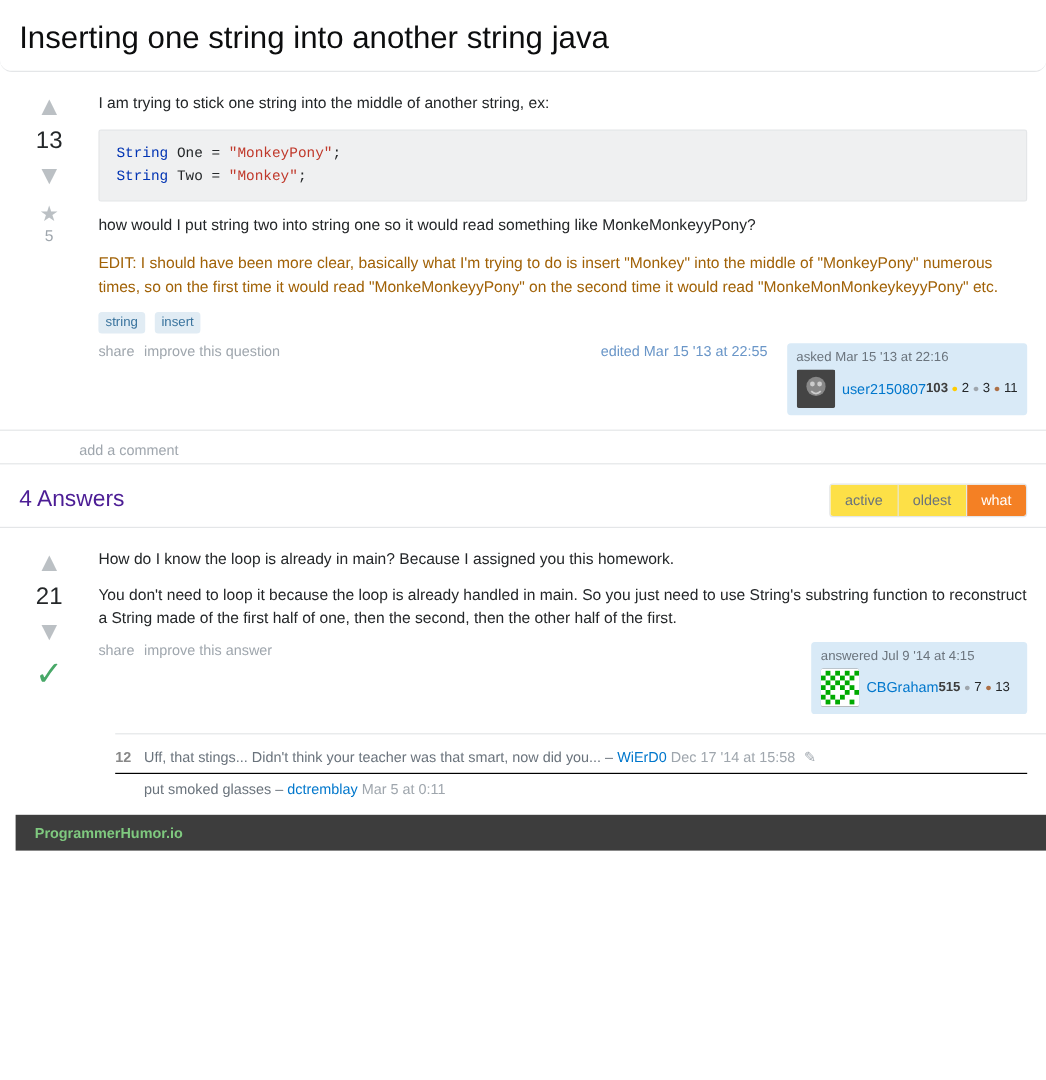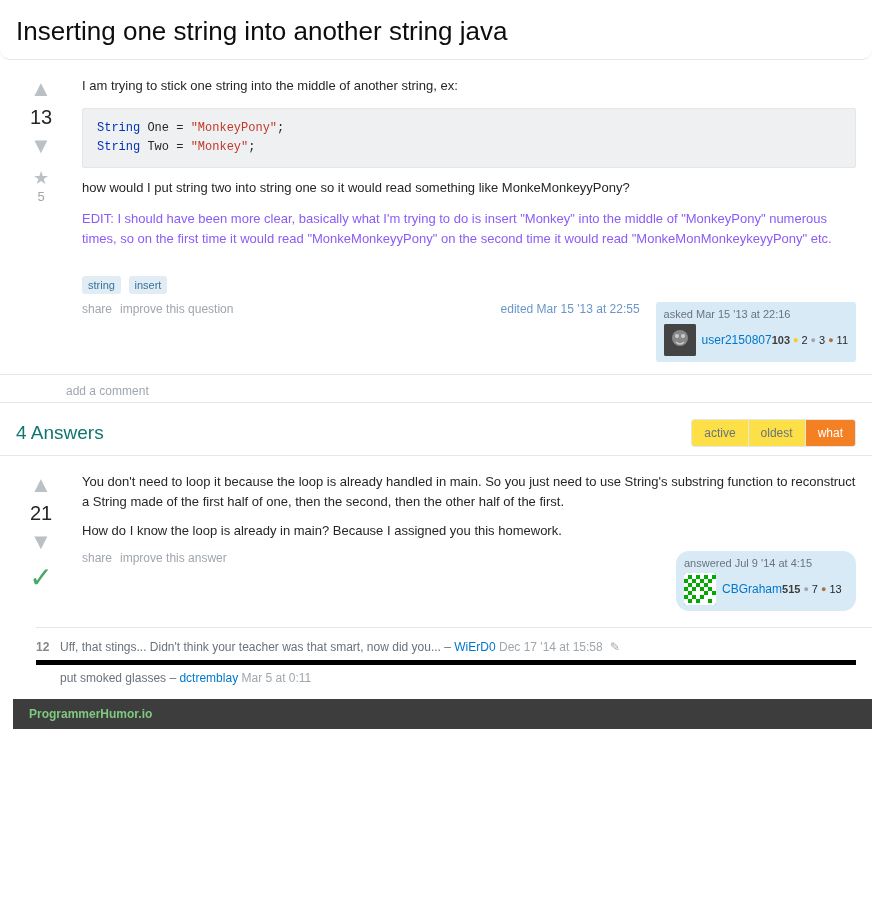--- a/index.html
+++ b/index.html
@@ -76,22 +76,22 @@
       font-size: 12px;
       line-height: 1.6;
       margin: 10px 0;
       border-radius: 2px;
     }
     .code-string { color: #c0392b; }
     .code-keyword { color: #0033b3; }
     .edit-text {
       font-size: 13px;
       line-height: 1.5;
-      color: #8b5cf6;
-      margin-bottom: 28px;
+      color: #a16207;
+      margin-bottom: 12px;
     }
     .tags {
       margin: 12px 0 8px 0;
     }
     .tag {
       display: inline-block;
       background: #e1ecf4;
       color: #39739d;
       font-size: 11px;
       padding: 3px 6px;
@@ -190,21 +190,21 @@
     .answers-header {
       display: flex;
       align-items: center;
       justify-content: space-between;
       padding: 16px 16px 8px 16px;
       border-top: 1px solid #e4e6e8;
     }
     .answers-count {
       font-size: 19px;
       font-weight: normal;
-      color: #0f766e;
+      color: #4c1d95;
     }
     .sort-tabs {
       display: flex;
       border: 1px solid #e4e6e8;
       border-radius: 3px;
       overflow: hidden;
     }
     .sort-tab {
       padding: 6px 12px;
       font-size: 12px;
@@ -247,36 +247,36 @@
     .answer-actions {
       display: flex;
       align-items: flex-start;
       justify-content: space-between;
       margin-top: 8px;
       flex-wrap: wrap;
       gap: 8px;
     }
     .answer-user-card {
       background: #d9eaf7;
-      border-radius: 13px;
+      border-radius: 3px;
       padding: 6px 8px;
       min-width: 180px;
     }
     .comments-section {
       margin-top: 8px;
       border-top: 1px solid #e4e6e8;
       padding-top: 6px;
-      margin-left: 36px;
+      margin-left: 96px;
       padding-right: 16px;
     }
     .comment-item {
       display: flex;
       align-items: flex-start;
       padding: 4px 0;
-      border-top: 5px solid #000000;
+      border-top: 1px solid #000000;
       font-size: 12px;
       color: #6a737c;
       line-height: 1.5;
     }
     .comment-item:first-child { border-top: none; }
     .comment-num {
       color: #888;
       font-weight: bold;
       margin-right: 8px;
       min-width: 16px;
@@ -376,22 +376,22 @@
 </div>
 
 <div class="answer-area">
   <div class="answer-vote-col">
     <div class="vote-up">▲</div>
     <div class="vote-count">21</div>
     <div class="vote-down">▼</div>
     <div class="accepted-check">✓</div>
   </div>
   <div class="answer-body">
+    <p class="answer-text">How do I know the loop is already in main? Because I assigned you this homework.</p>
     <p class="answer-text">You don't need to loop it because the loop is already handled in main. So you just need to use String's substring function to reconstruct a String made of the first half of one, then the second, then the other half of the first.</p>
-    <p class="answer-text">How do I know the loop is already in main? Because I assigned you this homework.</p>
     <div class="answer-actions">
       <div class="action-links">
         <a class="action-link">share</a>
         <a class="action-link">improve this answer</a>
       </div>
       <div class="answer-user-card">
         <div class="user-card-time">answered Jul 9 '14 at 4:15</div>
         <div class="user-card-info">
           <div class="avatar">
             <div class="avatar-img">

